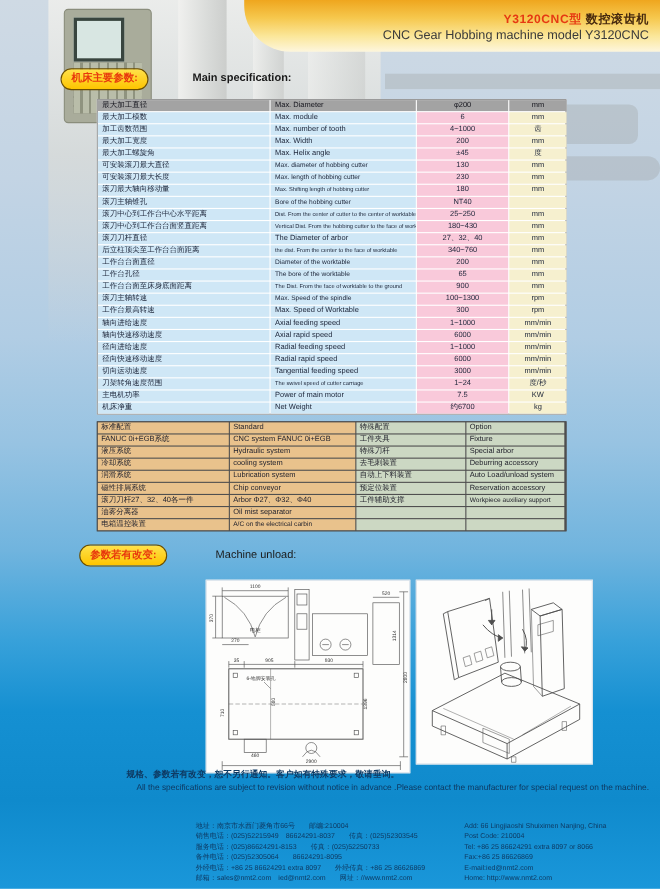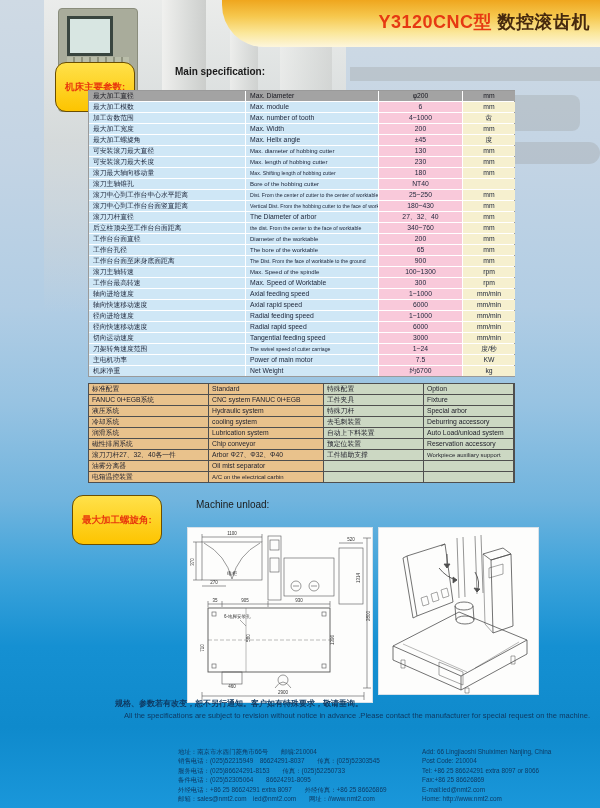--- a/index.html
+++ b/index.html
@@ -13,26 +13,26 @@
   .panel{position:absolute;left:14px;top:8px;width:78px;height:102px;background:#a9ac9b;border-radius:4px;border:1px solid #8a8d7c;}
   .screen{position:absolute;left:8px;top:7px;width:40px;height:34px;background:#d8e6e2;border:3px solid #39453f;}
   .keypad{position:absolute;left:8px;top:48px;width:62px;height:46px;
     background:repeating-linear-gradient(90deg,#b9bda9 0 6px,#8f937f 6px 8px),repeating-linear-gradient(180deg,rgba(0,0,0,0) 0 6px,rgba(90,94,78,.55) 6px 8px);}
   .photo2{position:absolute;left:330px;top:47px;width:270px;height:145px;opacity:.30;}
   .photo2 div{position:absolute;background:#9a9c9a;}
   
   .banner{position:absolute;left:222px;top:0;width:378px;height:47px;
     background:linear-gradient(180deg,#efa61e 0%,#f6c84e 35%,#fbe79a 70%,#fdf6dd 100%);
     border-radius:0 0 0 42px;text-align:right;padding:10px 10px 0 0;box-sizing:border-box;z-index:5;}
-  .t1{font-size:18px;font-weight:bold;letter-spacing:.5px;}
+  .t1{font-size:11px;font-weight:bold;letter-spacing:.5px;}
   .t1 .red{color:#e63912;}
   .t1 .dark{color:#46290e;}
   .t2{font-size:11.5px;color:#3a3a3a;margin-top:1px;}
   
-  .pill{position:absolute;height:16px;line-height:16px;padding:16px 9px;border-radius:11px;
+  .pill{position:absolute;height:16px;line-height:16px;padding:1px 9px;border-radius:11px;
     background:linear-gradient(180deg,#ffe14a,#fdc400);border:1.5px solid #6b4e00;
     color:#e8380d;font-size:9.5px;font-weight:bold;z-index:6;}
   .seclabel{position:absolute;font-size:10px;color:#1a1a1a;z-index:6;}
   
   .spec{position:absolute;left:88px;top:90px;width:425px;display:grid;
     grid-template-columns:156px 132px 83px 52px;gap:1px;background:#ffffff;
     border:1px solid #9a9a9a;z-index:6;box-sizing:content-box;}
   .spec .cell{height:10px;line-height:10px;font-size:6.8px;color:#1c2438;
     white-space:nowrap;overflow:hidden;padding:0 0 0 4px;}
   .spec .c-cn{background:#cfe7f6;}
@@ -79,20 +79,21 @@
   </div>
   <div class="photo2">
     <div style="left:20px;top:20px;width:250px;height:14px;"></div>
     <div style="left:60px;top:48px;width:190px;height:36px;border-radius:8px;"></div>
     <div style="left:120px;top:95px;width:150px;height:22px;border-radius:11px;"></div>
     <div style="left:30px;top:60px;width:24px;height:70px;"></div>
   </div>
 
   <div class="banner">
     <div class="t1"><span class="red">Y3120CNC型</span><span class="dark"> 数控滚齿机</span></div>
+    <div class="t2">CNC Gear Hobbing machine model Y3120CNC</div>
   </div>
 
   <div class="pill" style="left:55px;top:62px;">机床主要参数:</div>
   <div class="seclabel" style="left:175px;top:66px;font-weight:bold;">Main specification:</div>
 
   <div class="spec" id="spec-table">
       <div class="cell c-cn hdr">最大加工直径</div>
       <div class="cell c-en hdr">Max. Diameter</div>
       <div class="cell c-val hdr">φ200</div>
       <div class="cell c-unit hdr">mm</div>
@@ -230,21 +231,21 @@
       <div class="cell k-cn">油雾分离器</div>
       <div class="cell k-en">Oil mist separator</div>
       <div class="cell k-opt"></div>
       <div class="cell k-opten"></div>
       <div class="cell k-cn">电箱温控装置</div>
       <div class="cell k-en" style="font-size: 6px;">A/C on the electrical carbin</div>
       <div class="cell k-opt"></div>
       <div class="cell k-opten"></div>
     </div>
 
-  <div class="pill" style="left:72px;top:495px;">最大加工螺旋角:</div>
+  <div class="pill" style="left:72px;top:495px;">参数若有改变:</div>
   <div class="seclabel" style="left:196px;top:499px;">Machine unload:</div>
 
   <div class="draw dl">
     <svg width="184" height="174" viewBox="0 0 184 174">
       <g stroke="#555" stroke-width="0.6" fill="none">
 
         <line x1="14" y1="9" x2="74" y2="9"></line>
           <line x1="14" y1="6" x2="14" y2="14"></line>
           <line x1="74" y1="6" x2="74" y2="14"></line>
 

